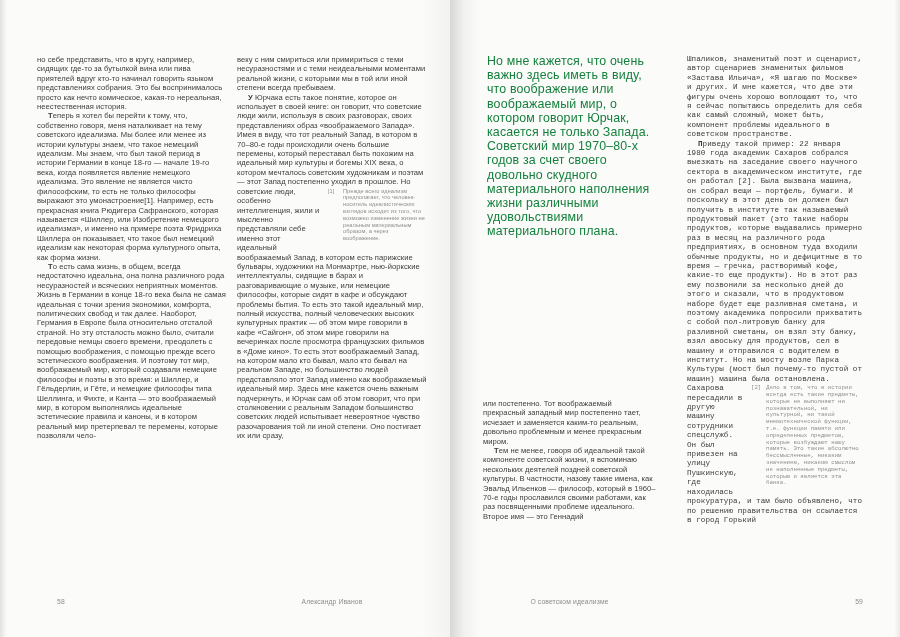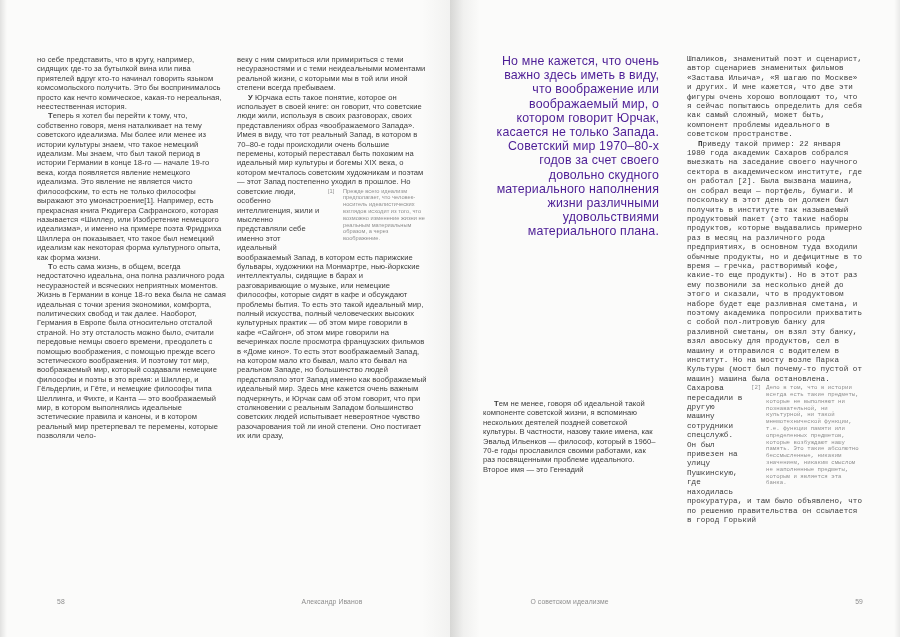--- a/index.html
+++ b/index.html
@@ -21,21 +21,21 @@
   .col-left-1 { left:37px;  width:190px; }
   .col-left-2 { left:237px; width:190px; }
   .col-right-1-body { left:483px; top:399px; width:173px; height:158px; }
   .col-right-2 { left:687px; width:176px;font-family:Liberation Mono, monospace; }
 
   .para { text-align:left; }
   .para.indent { text-indent:11px; }
   .lead { font-weight:bold; }
 
   .pullquote { position:absolute; left:487px; top:54px; width:172px;
-    font-size:12.4px; line-height:14.2px; color:#4c1d95; letter-spacing:0.15px;text-align:right; }
+    font-size:12.4px; line-height:14.2px; color:#15803d; letter-spacing:0.15px; }
 
   .sidenote { float:right; display:flex; gap:4px; color:#8f8f8f;
     font-size:5.7px; line-height:6.8px; letter-spacing:0.02px;
     margin:1px 0 3px 8px; text-indent:0; }
   .sidenote-1 { width:99px; }
   .sidenote-2 { width:112px; }
   .note-marker { width:11px; flex:none; }
   .note-text { flex:1; }
 
   .footer { position:absolute; top:598px; font-size:6.8px; color:#8d8d8d; letter-spacing:0.1px; }
@@ -44,21 +44,21 @@
   .footer-title-right{ left:483px; width:173px; text-align:center; }
   .footer-num-right  { left:687px; width:176px; text-align:right; }
 </style>
 </head>
 <body>
 
 <div class="spread">
 
   <div>
     <div class="col col-left-1">
-      <p class="para">но себе представить, что в кругу, например, сидящих где-то за бутылкой вина или пива приятелей вдруг кто-то начинал говорить языком комсомольского получить. Это бы воспринималось просто как нечто комическое, какая-то нереальная, неестественная история.</p>
+      <p class="para">но себе представить, что в кругу, например, сидящих где-то за бутылкой вина или пива приятелей вдруг кто-то начинал говорить языком представлениях собрания. Это бы воспринималось просто как нечто комическое, какая-то нереальная, неестественная история.</p>
       <p class="para indent"><span class="lead">Т</span><span>еперь я хотел бы перейти к тому, что, собственно говоря, меня наталкивает на тему советского идеализма. Мы более или менее из истории культуры знаем, что такое немецкий идеализм. Мы знаем, что был такой период в истории Германии в конце 18-го — начале 19-го века, когда появляется явление немецкого идеализма. Это явление не является чисто философским, то есть не только философы выражают это умонастроение[1]. Например, есть прекрасная книга Рюдигера Сафранского, которая называется «Шиллер, или Изобретение немецкого идеализма», и именно на примере поэта Фридриха Шиллера он показывает, что такое был немецкий идеализм как некоторая форма культурного опыта, как форма жизни.</span></p>
       <p class="para indent"><span class="lead">Т</span><span>о есть сама жизнь, в общем, всегда недостаточно идеальна, она полна различного рода несуразностей и всяческих неприятных моментов. Жизнь в Германии в конце 18-го века была не самая идеальная с точки зрения экономики, комфорта, политических свобод и так далее. Наоборот, Германия в Европе была относительно отсталой страной. Но эту отсталость можно было, считали передовые немцы своего времени, преодолеть с помощью воображения, с помощью прежде всего эстетического воображения. И поэтому тот мир, воображаемый мир, который создавали немецкие философы и поэты в это время: и Шиллер, и Гёльдерлин, и Гёте, и немецкие философы типа Шеллинга, и Фихте, и Канта — это воображаемый мир, в котором выполнялись идеальные эстетические правила и каноны, и в котором реальный мир претерпевал те перемены, которые позволяли чело-</span></p>
     </div>
 
     <div class="col col-left-2">
       <p class="para">веку с ним смириться или примириться с теми несуразностями и с теми неидеальными моментами реальной жизни, с которыми мы в той или иной степени всегда пребываем.</p>
       <p class="para indent"><span class="lead">У</span><span> Юрчака есть такое понятие, которое он использует в своей книге: он говорит, что советские люди жили, используя в своих разговорах, своих представлениях образ «воображаемого Запада». Имея в виду, что тот реальный Запад, в котором в 70–80-е годы происходили очень большие перемены, который переставал быть похожим на идеальный мир культуры и богемы XIX века, о котором мечталось советским художникам и поэтам — этот Запад постепенно уходил</span>
         <span class="sidenote sidenote-1">
             <span class="note-marker">[1]</span>
             <span class="note-text">Прежде всего идеализм предполагает, что человек-носитель идеалистических взглядов исходит из того, что возможно изменение жизни не реальным материальным образом, а через воображение.</span>
@@ -67,20 +67,21 @@
     </div>
 
     <div class="footer footer-num-left">58</div>
     <div class="footer footer-title-left">Александр Иванов</div>
   </div>
 
   <div>
     <div class="pullquote">Но мне кажется, что очень важно здесь иметь в виду, что воображение или воображаемый мир, о котором говорит Юрчак, касается не только Запада. Советский мир 1970–80-х годов за счет своего довольно скудного материального наполнения жизни различными удовольствиями материального плана.</div>
 
     <div class="col col-right-1-body">
+      <p class="para">или постепенно. Тот воображаемый прекрасный западный мир постепенно тает, исчезает и заменяется каким-то реальным, довольно проблемным и менее прекрасным миром.</p>
       <p class="para indent"><span class="lead">Т</span><span>ем не менее, говоря об идеальной такой компоненте советской жизни, я вспоминаю нескольких деятелей поздней советской культуры. В частности, назову такие имена, как Эвальд Ильенков — философ, который в 1960–70-е годы прославился своими работами, как раз посвященными проблеме идеального. Второе имя — это Геннадий</span></p>
     </div>
 
     <div class="col col-right-2">
       <p class="para">Шпаликов, знаменитый поэт и сценарист, автор сценариев знаменитых фильмов «Застава Ильича», «Я шагаю по Москве» и других. И мне кажется, что две эти фигуры очень хорошо воплощают то, что я сейчас попытаюсь определить для себя как самый сложный, может быть, компонент проблемы идеального в советском пространстве.</p>
       <p class="para indent"><span class="lead">П</span><span>риведу такой пример: 22 января 1980 года академик Сахаров собрался выезжать на заседание своего научного сектора в академическом институте, где он работал [2]. Была вызвана машина, он собрал вещи — портфель, бумаги. И поскольку в этот день он должен был получить в институте так называемый продуктовый пакет (это такие наборы продуктов, которые выдавались примерно раз в месяц на различного рода предприятиях, в основном туда входили обычные продукты, но и дефицитные в то время — гречка, растворимый кофе, какие-то еще продукты). Но в этот раз ему позвонили за несколько дней до этого и сказали, что в продуктовом наборе будет еще разливная сметана, и поэтому академика попросили прихватить с собой пол-литровую банку для разливной сметаны, он взял эту банку, взял авоську для продуктов, сел в машину и отправился с водителем в институт. Но на мосту возле Парка Культуры (мост был почему-то пустой от машин) машина была остановлена. Сахарова</span>
         <span class="sidenote sidenote-2">
             <span class="note-marker">[2]</span>
             <span class="note-text">Дело в том, что в истории всегда есть такие предметы, которые не выполняют ни познавательной, ни культурной, ни такой мнемотехнической функции, т.е. функции памяти или определенных предметов, которые возбуждают нашу память. Это такие абсолютно бессмысленные, никаким значением, никаким смыслом не наполненные предметы, которым и является эта банка.</span>
           </span>

